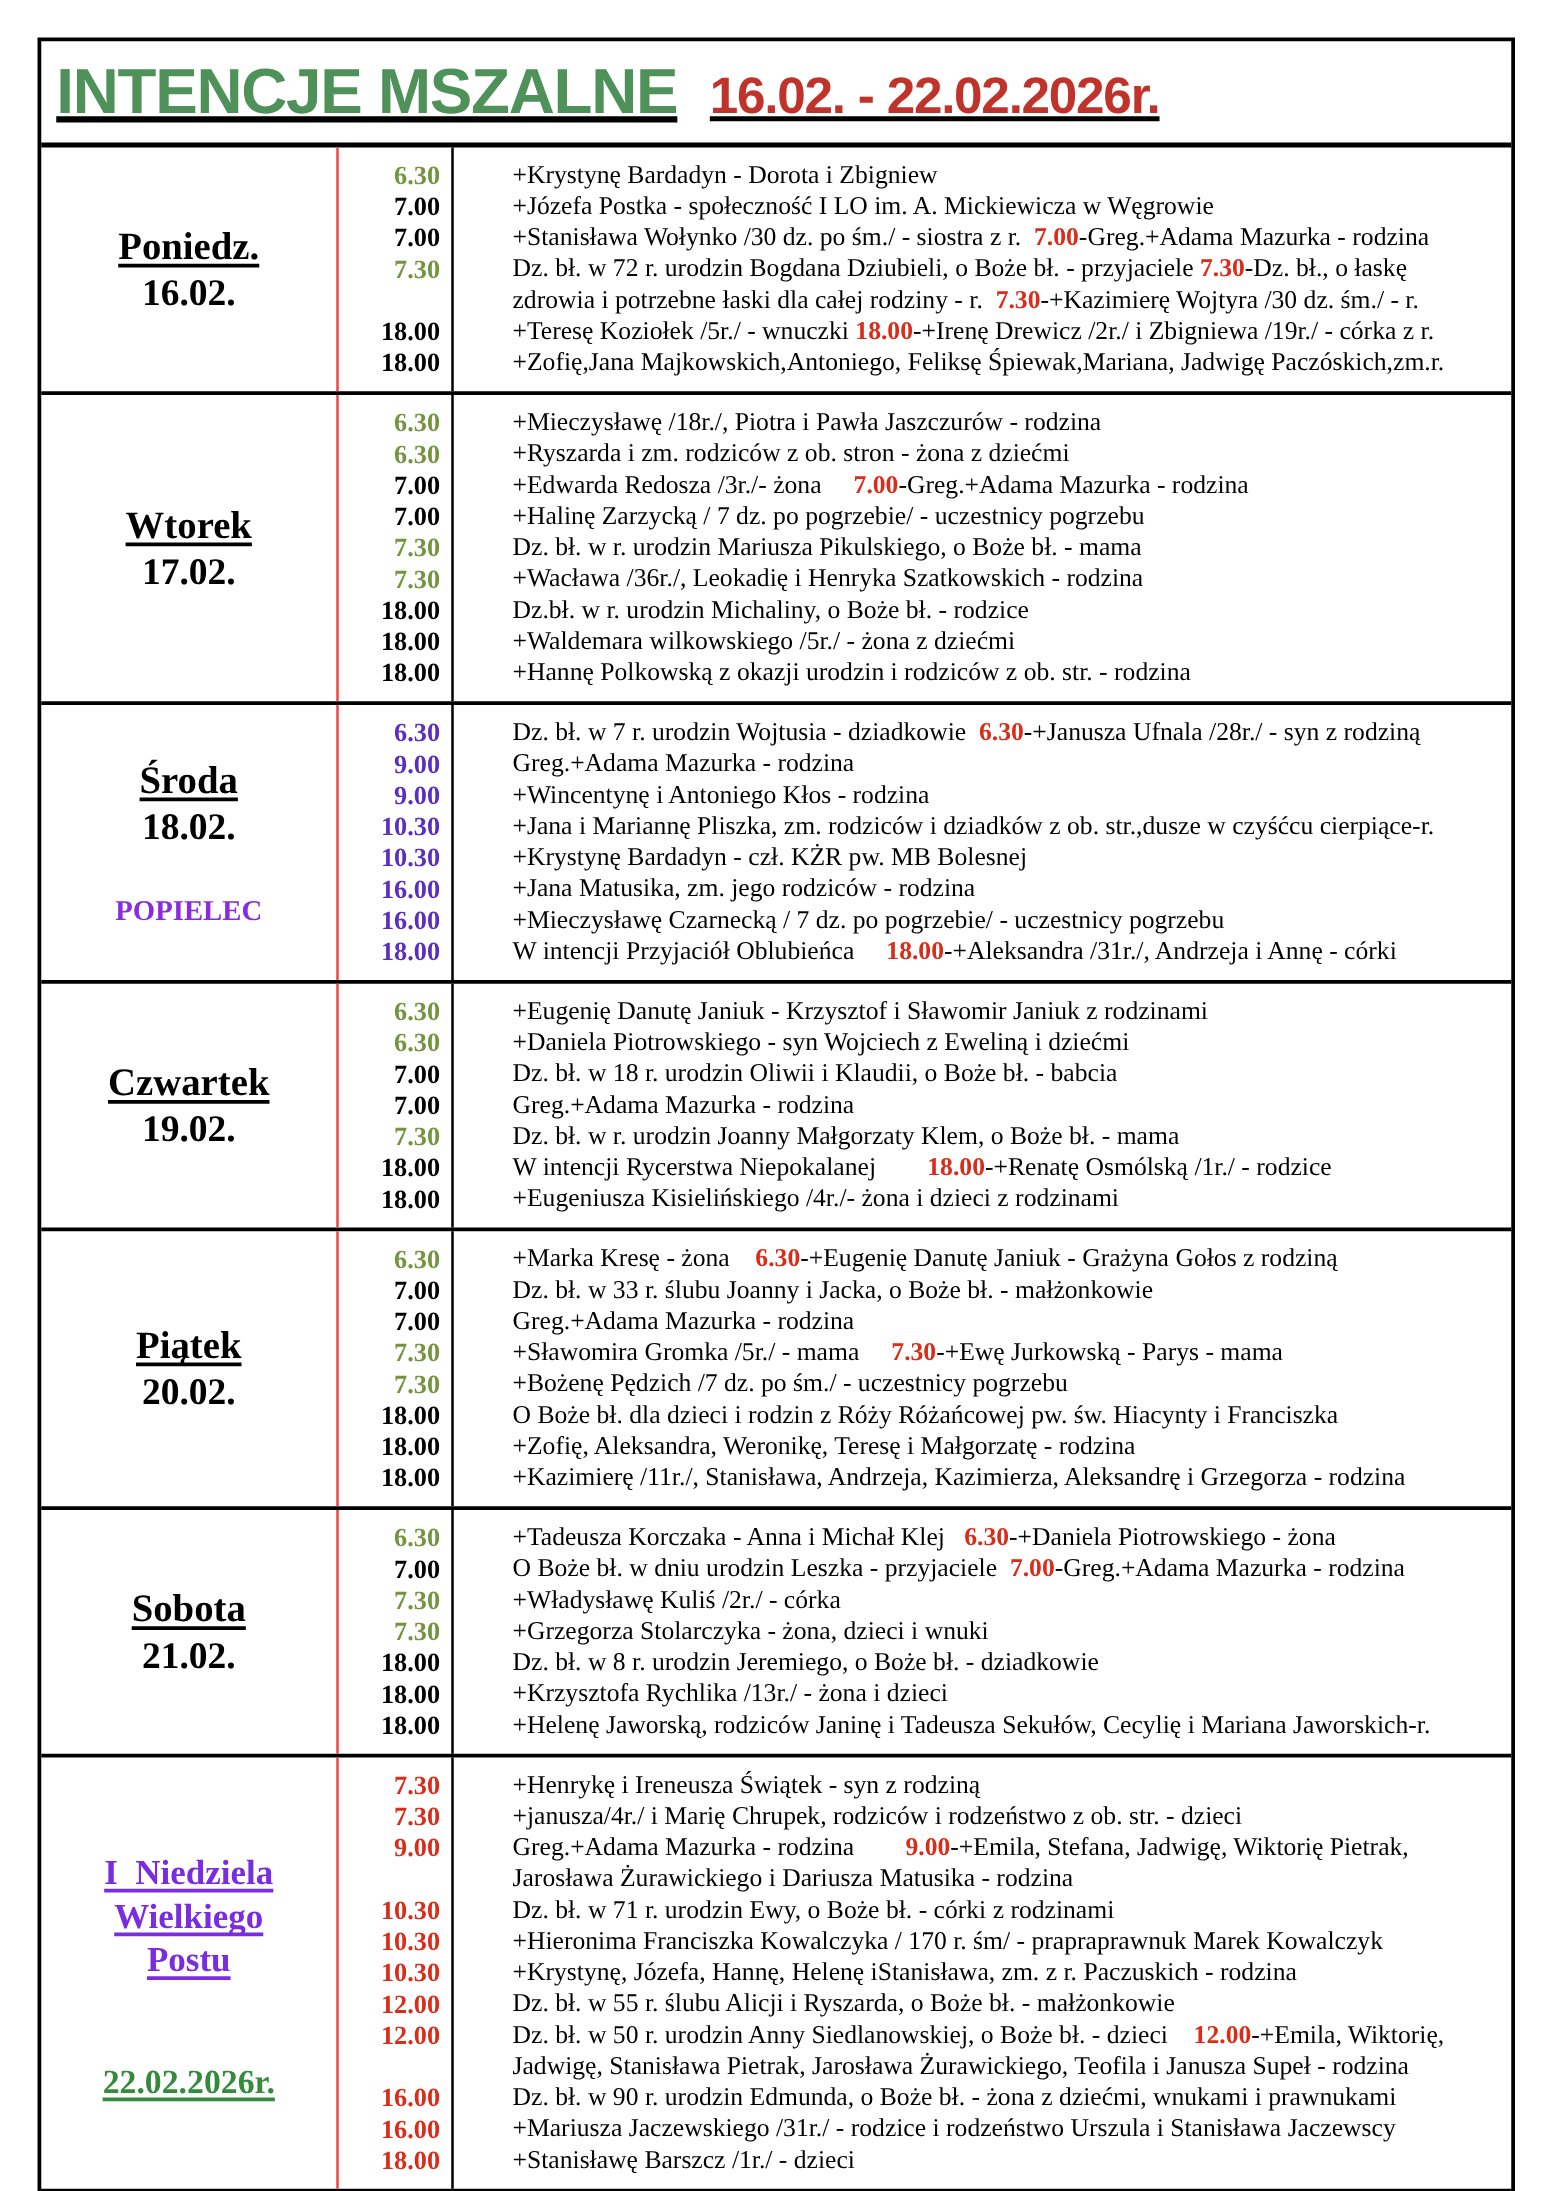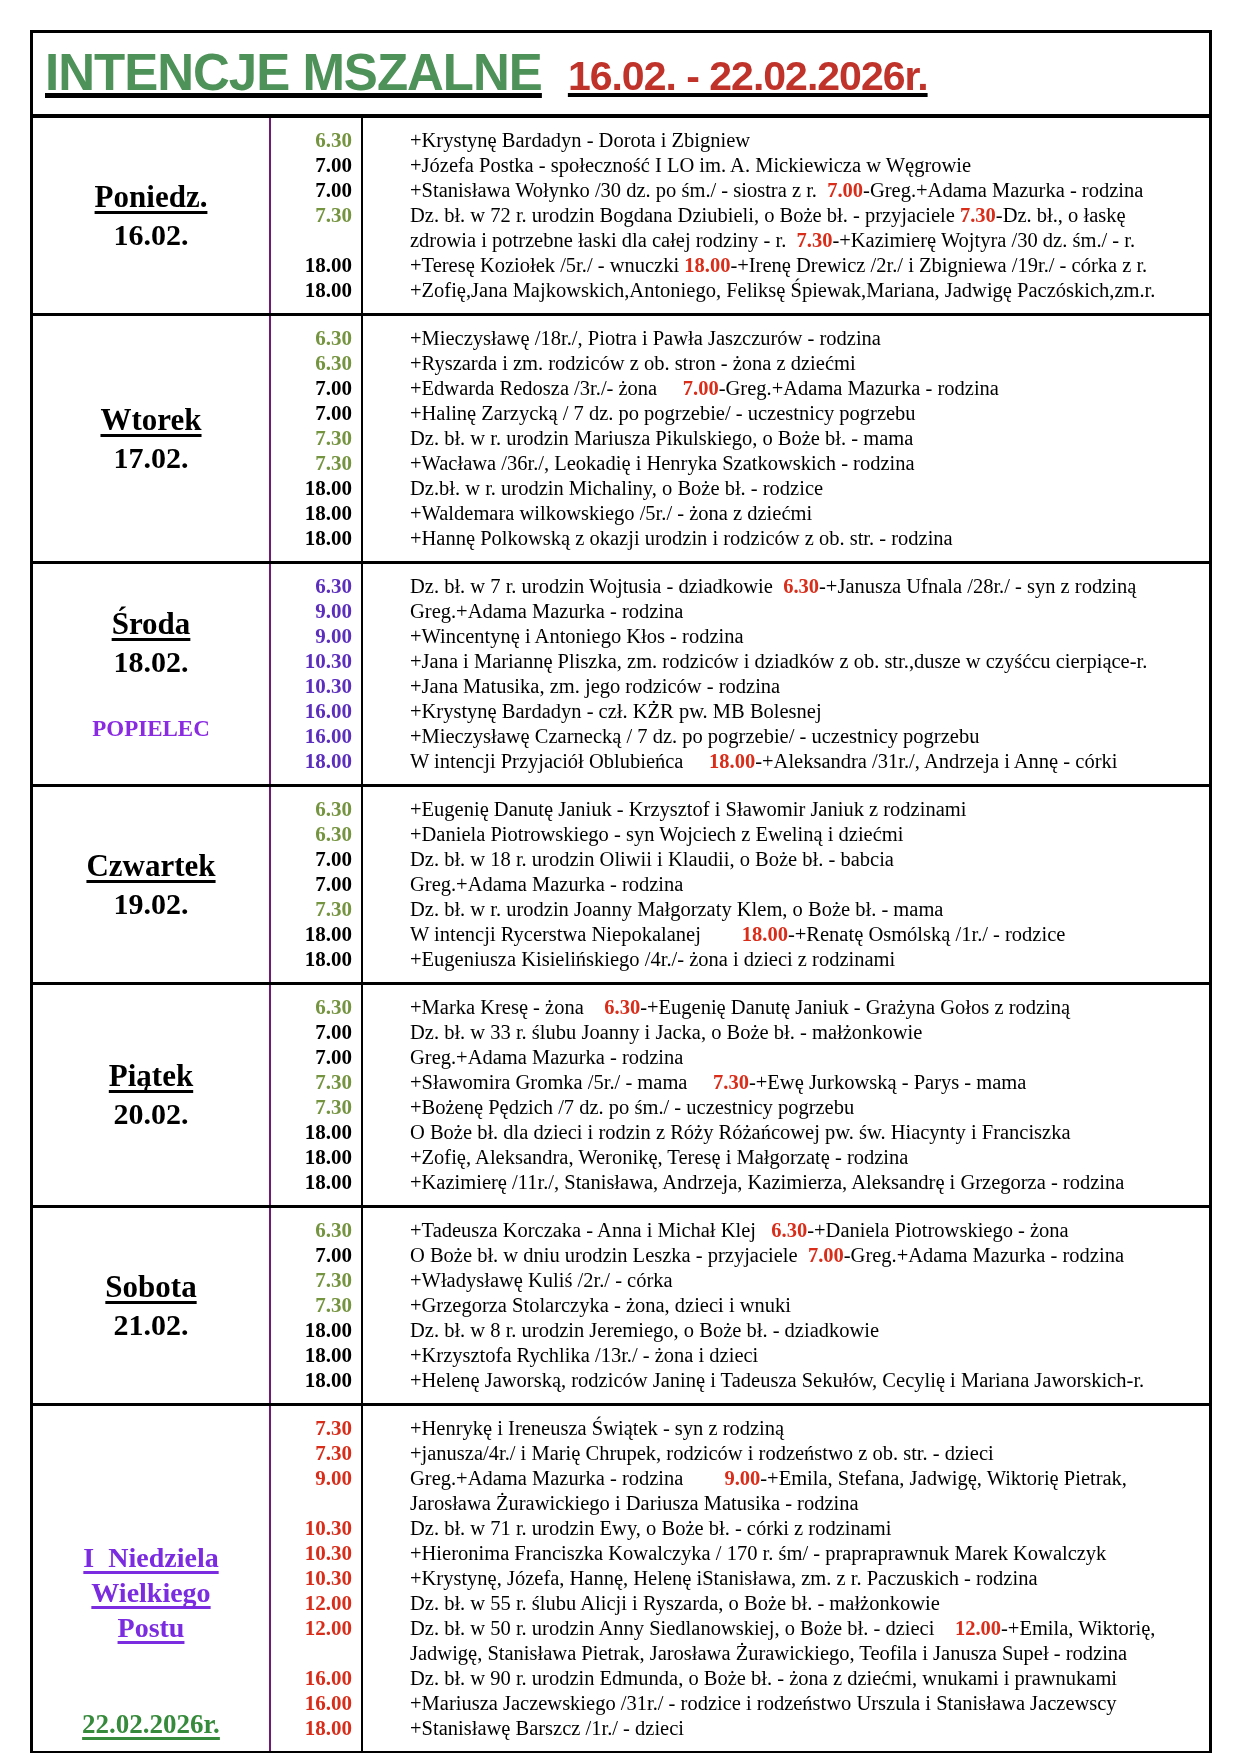--- a/index.html
+++ b/index.html
@@ -5,22 +5,22 @@
   html,body{margin:0;padding:0;background:#fff;}
   body{width:1240px;min-height:1753px;font-family:"Liberation Serif",serif;color:#000;}
   .page{margin:30px 28px 0 30px;border:3px solid #000;}
   
   .hdr{display:flex;align-items:baseline;gap:26px;padding:10px 8px 12px 12px;border-bottom:4px solid #000;text-decoration:underline;}
   .hdr .title{font-family:"Liberation Sans",sans-serif;font-weight:bold;font-size:51px;letter-spacing:-1px;color:var(--title-green);white-space:pre;}
   .hdr .drange{font-family:"Liberation Sans",sans-serif;font-weight:bold;font-size:41px;letter-spacing:-1px;color:var(--header-red);white-space:pre;}
   
   .day{display:grid;grid-template-columns:238px 92px 1fr;}
   .day + .day{border-top:3px solid #000;}
-  .lblcol{border-right:2px solid #701a75;display:flex;flex-direction:column;align-items:center;justify-content:center;padding:10px 4px;text-align:center;}
-  .lblcol.top{justify-content:flex-end;padding-top:16px;font-family:Liberation Serif, serif;}
+  .lblcol{border-right:2px solid #ef4444;display:flex;flex-direction:column;align-items:center;justify-content:center;padding:10px 4px;text-align:center;}
+  .lblcol.top{justify-content:center;padding-top:16px;font-family:Liberation Serif, serif;}
   .lbl-day{font-size:31px;font-weight:bold;line-height:38px;text-decoration:underline;text-decoration-thickness:3px;text-underline-offset:4px;text-decoration-skip-ink:none;white-space:pre;}
   .lbl-date{font-size:30px;font-weight:bold;line-height:38px;white-space:pre;text-align:center;}
   .lbl-note{font-size:23px;font-weight:bold;line-height:28px;color:var(--note-purple);white-space:pre;}
   .lbl-sun{font-size:28px;font-weight:bold;line-height:35px;color:var(--label-purple);text-decoration:underline;text-decoration-thickness:3px;text-underline-offset:4px;text-decoration-skip-ink:none;white-space:pre;}
   .lbl-sundate{font-size:27px;font-weight:bold;line-height:34px;color:var(--label-green);text-decoration:underline;text-decoration-thickness:2.5px;text-underline-offset:4px;text-decoration-skip-ink:none;white-space:pre;}
   .timescol{border-right:2px solid #000;padding:10px 0;}
   .textscol{padding:10px 0;margin-left:36px;}
   .tline{height:25px;line-height:25px;font-weight:bold;font-size:21px;text-align:right;padding-right:9px;white-space:pre;}
   .t-green{color:var(--time-green);}
   .t-black{color:#000;}
@@ -104,22 +104,22 @@
           <div class="tline t-purple">10.30</div>
           <div class="tline t-purple">16.00</div>
           <div class="tline t-purple">16.00</div>
           <div class="tline t-purple">18.00</div>
         </div>
         <div class="textscol">
           <div class="xline"><span>Dz. bł. w 7 r. urodzin Wojtusia - dziadkowie  </span><span class="seg-red">6.30</span><span>-+Janusza Ufnala /28r./ - syn z rodziną</span></div>
           <div class="xline"><span>Greg.+Adama Mazurka - rodzina</span></div>
           <div class="xline"><span>+Wincentynę i Antoniego Kłos - rodzina</span></div>
           <div class="xline"><span>+Jana i Mariannę Pliszka, zm. rodziców i dziadków z ob. str.,dusze w czyśćcu cierpiące-r.</span></div>
+          <div class="xline"><span>+Krystynę Bardadyn - czł. KŻR pw. MB Bolesnej</span></div>
           <div class="xline"><span>+Jana Matusika, zm. jego rodziców - rodzina</span></div>
-          <div class="xline"><span>+Krystynę Bardadyn - czł. KŻR pw. MB Bolesnej</span></div>
           <div class="xline"><span>+Mieczysławę Czarnecką / 7 dz. po pogrzebie/ - uczestnicy pogrzebu</span></div>
           <div class="xline"><span>W intencji Przyjaciół Oblubieńca     </span><span class="seg-red">18.00</span><span>-+Aleksandra /31r./, Andrzeja i Annę - córki</span></div>
         </div>
       </div>
       <div class="day">
         <div class="lblcol">
           <div class="lbl-day">Czwartek</div>
           <div class="lbl-date">19.02.</div>
         </div>
         <div class="timescol">

